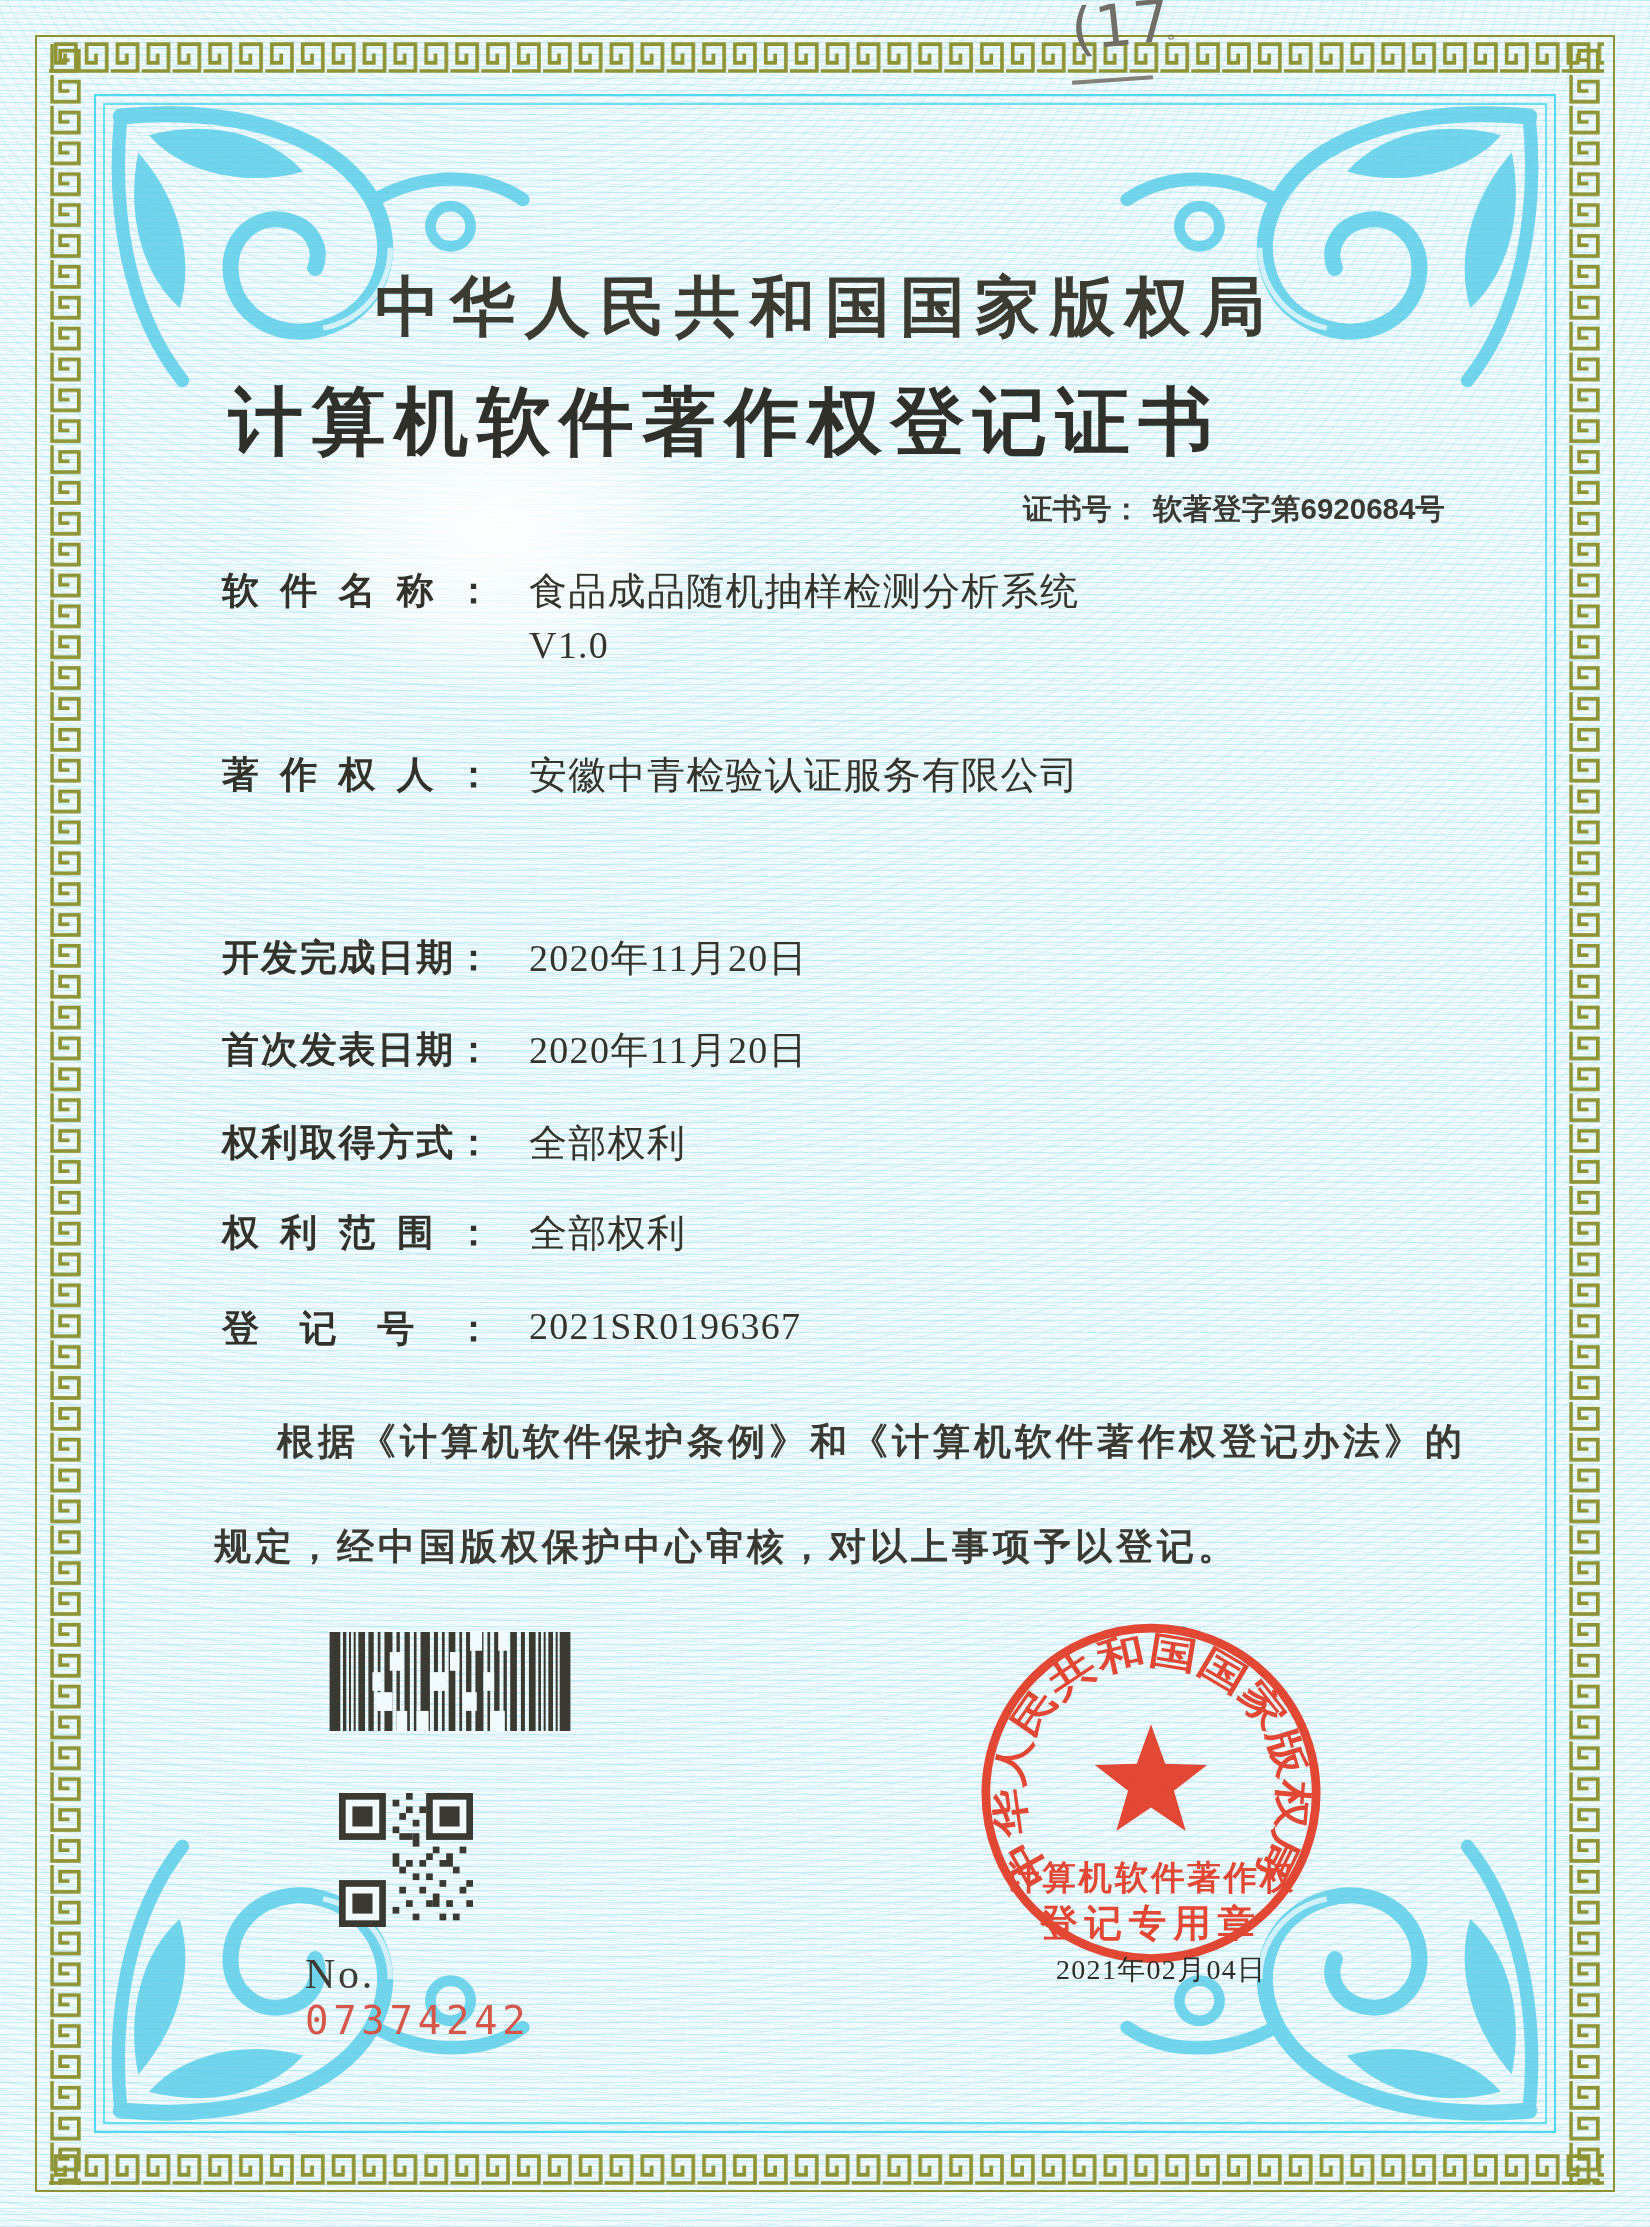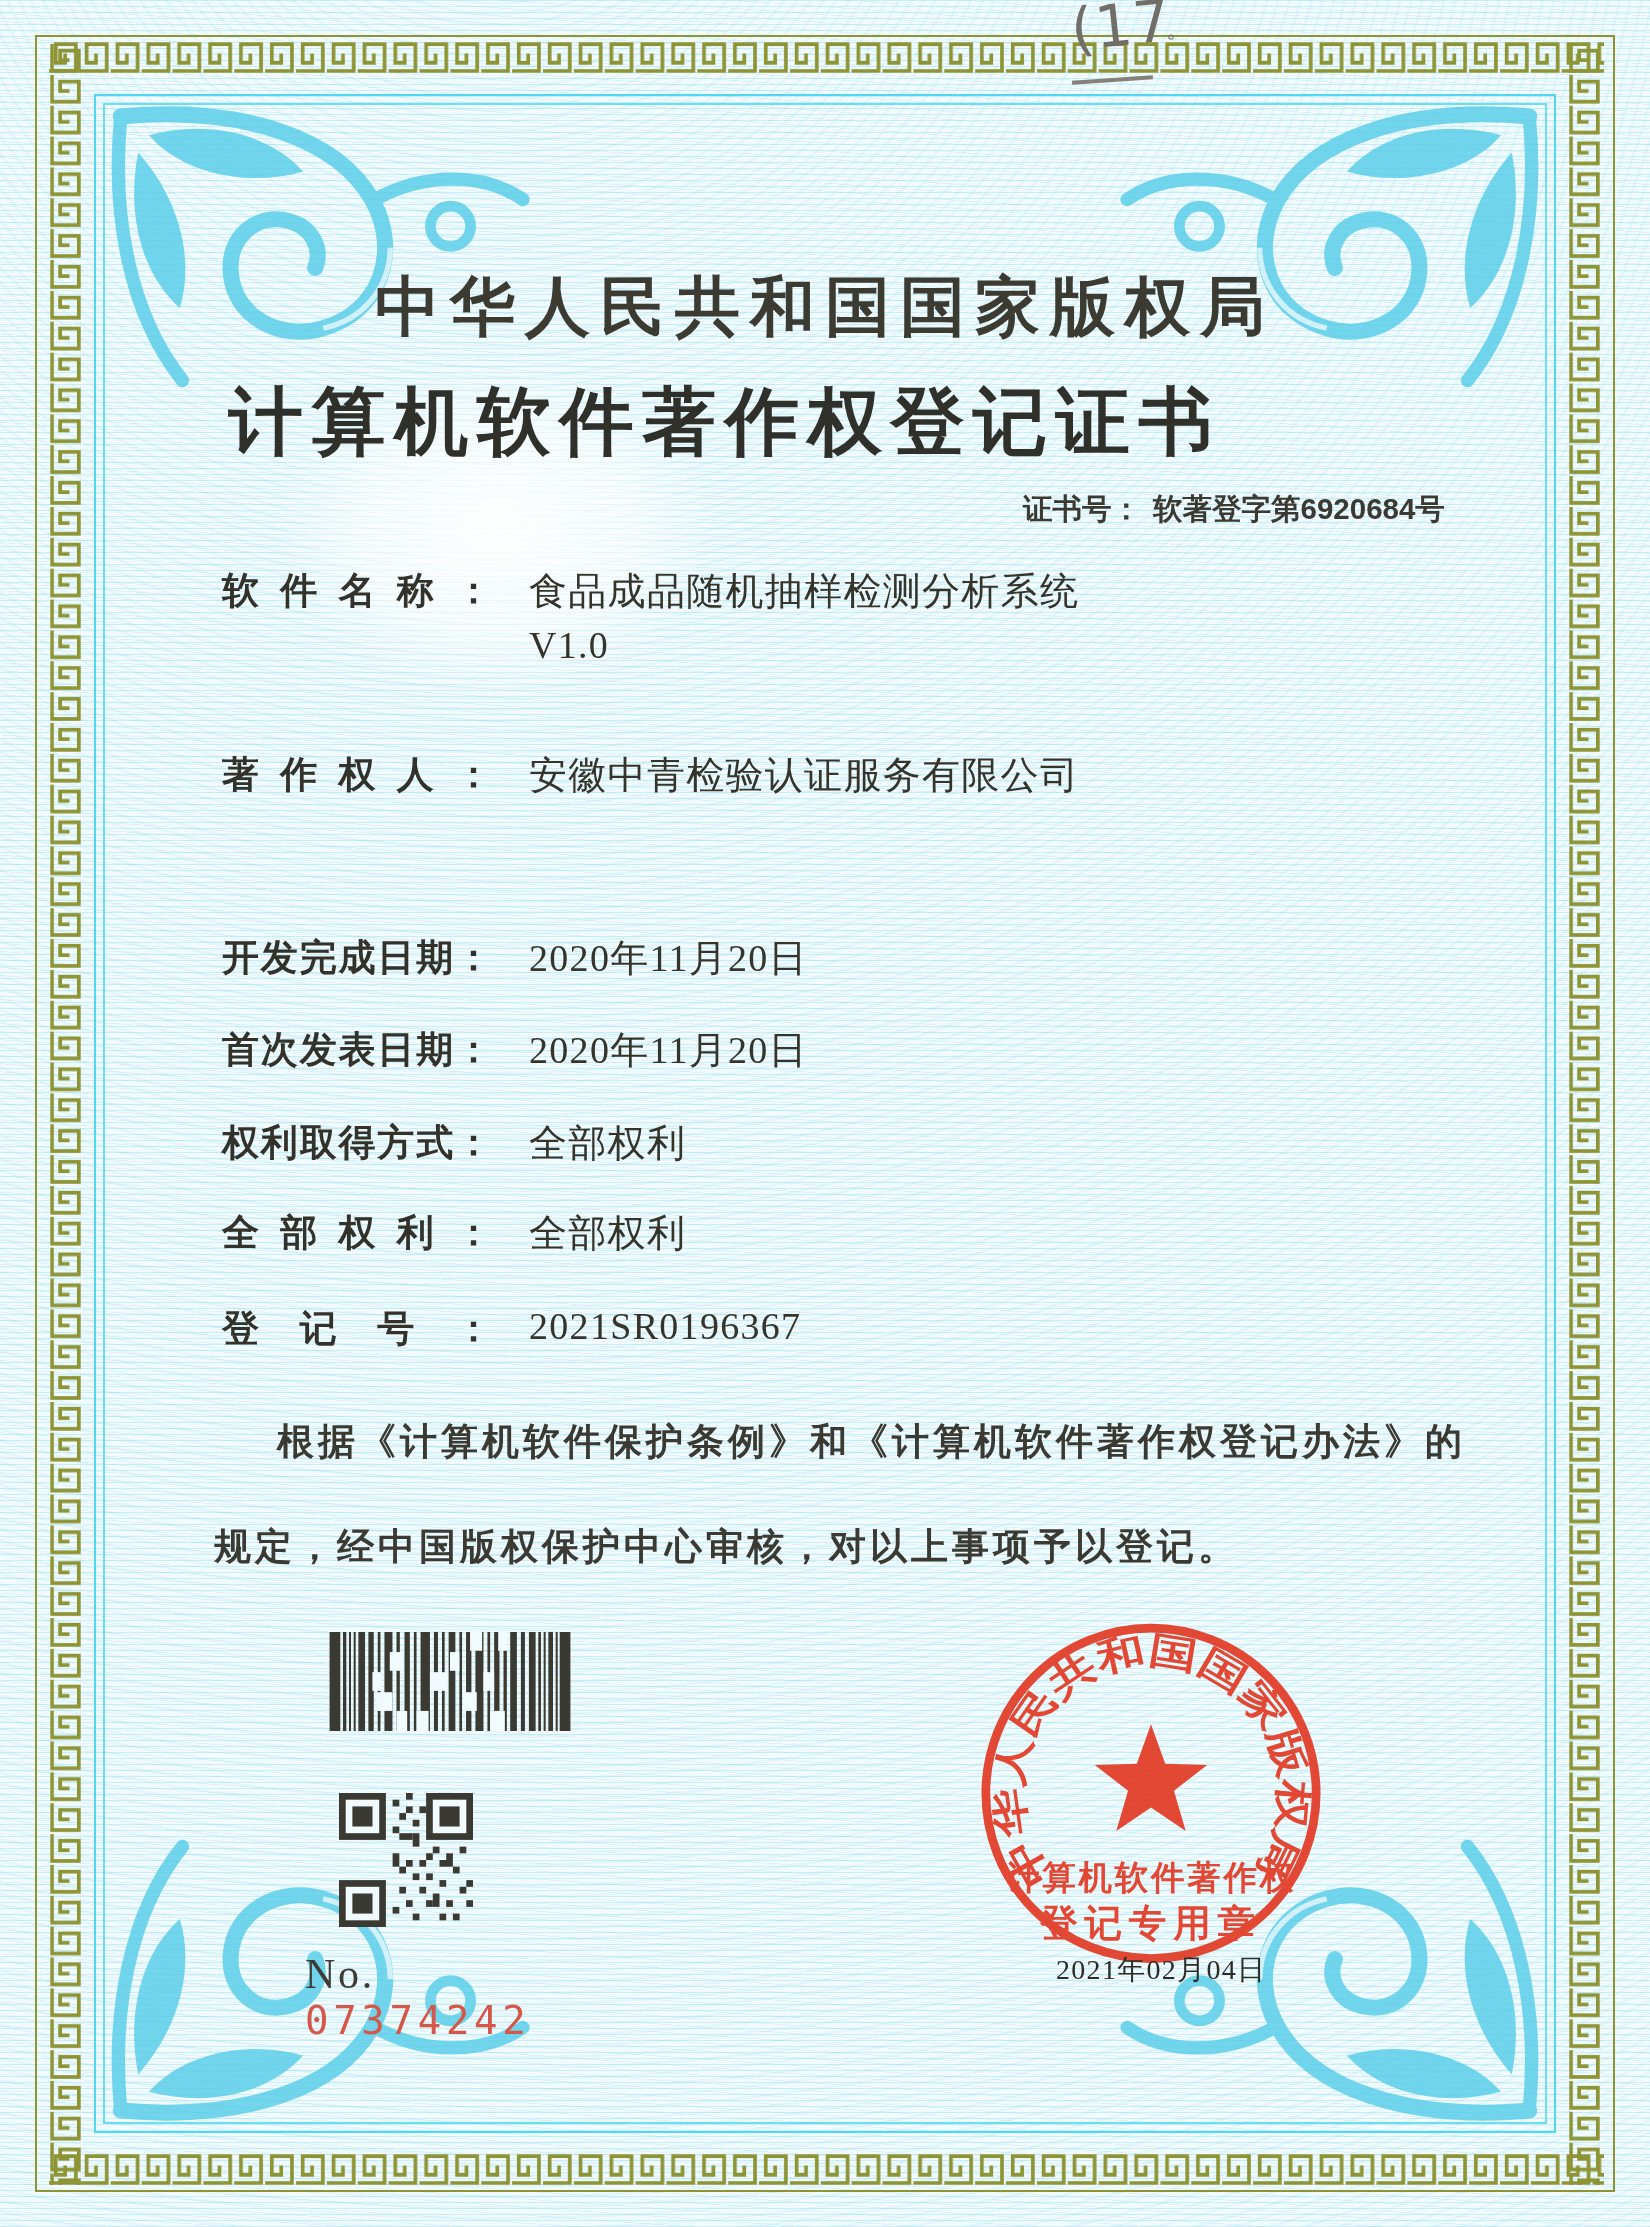--- a/index.html
+++ b/index.html
@@ -153,21 +153,21 @@
 
   <div class="field-label" style="top:933px">开发完成日期：</div>
   <div class="field-value" style="top:933px">2020年11月20日</div>
 
   <div class="field-label" style="top:1025px">首次发表日期：</div>
   <div class="field-value" style="top:1025px">2020年11月20日</div>
 
   <div class="field-label" style="top:1118px">权利取得方式：</div>
   <div class="field-value" style="top:1118px">全部权利</div>
 
-  <div class="field-label" style="top:1208px">全部权利：</div>
+  <div class="field-label" style="top:1208px">权利范围：</div>
   <div class="field-value" style="top:1208px">全部权利</div>
 
   <div class="field-label" style="top:1304px">登记号：</div>
   <div class="field-value" style="top:1304px">2021SR0196367</div>
 
   <div class="stmt" style="left:277px;top:1417px">根据《计算机软件保护条例》和《计算机软件著作权登记办法》的</div>
   <div class="stmt" style="left:214px;top:1522px">规定，经中国版权保护中心审核，对以上事项予以登记。</div>
 
   <svg class="abs barcode" width="242" height="99" viewBox="0 0 360 148">
     <g fill="#3a3a32">

